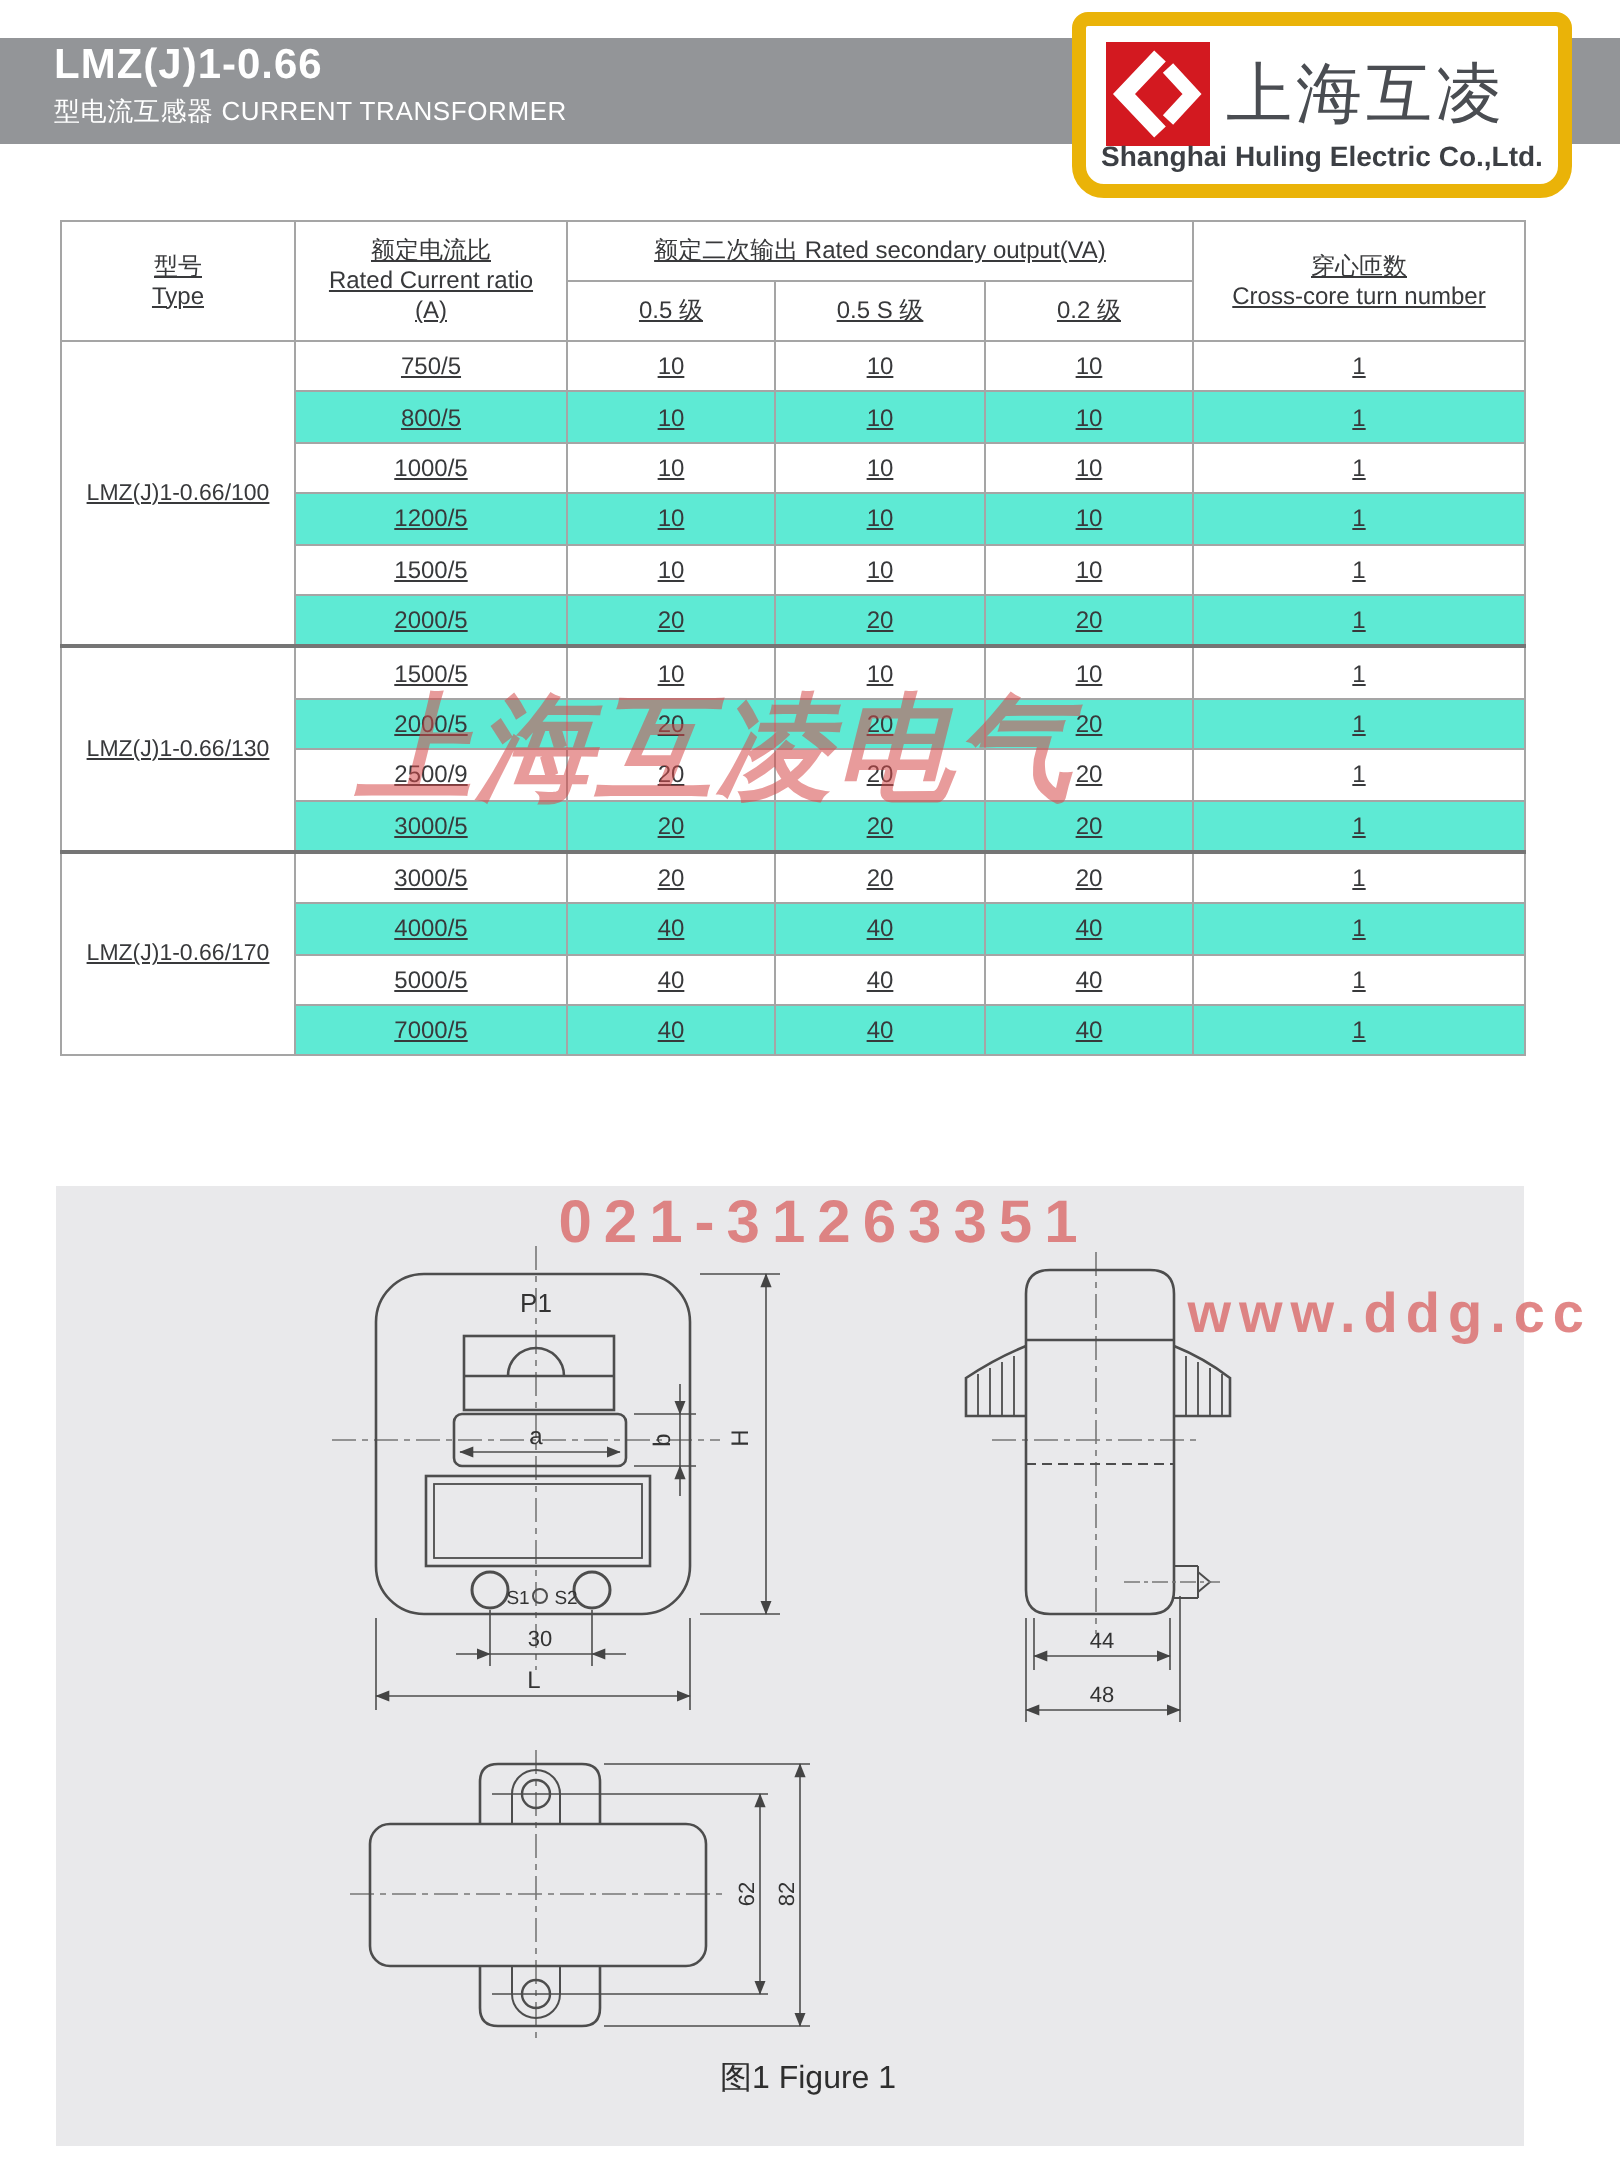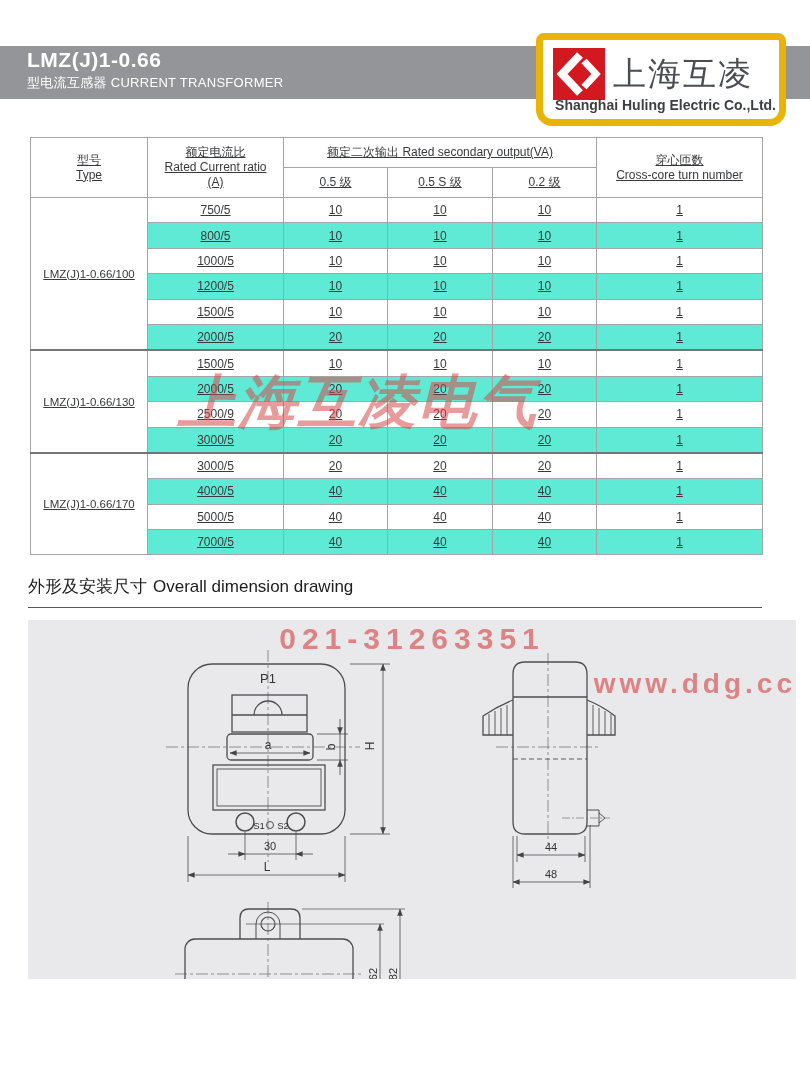--- a/index.html
+++ b/index.html
@@ -1,51 +1,50 @@
 <!DOCTYPE html>
 <html><head>
 <meta charset="utf-8">
 <style>
   html,body { margin:0; padding:0; background:#fff; }
   .page {
-    position:relative; width:810px; height:952px; background:#ffffff;
+    position:relative; width:810px; height:1089px; background:#ffffff;
     font-family:"Liberation Sans","DejaVu Sans",sans-serif; overflow:hidden;
     color:#333;
-    margin-top:27px;
   }
   
   .banner { position:absolute; left:0; top:19px; width:810px; height:53px; background:#939598; }
   .banner .model { position:absolute; left:27px; top:2px; font-size:21px; font-weight:bold; color:#fff; letter-spacing:0.5px; }
   .banner .subtitle { position:absolute; left:27px; top:28px; font-size:13px; color:#fff; letter-spacing:0.3px; }
   .logo-plate {
     position:absolute; left:536px; top:6px; width:236px; height:79px; background:#fff;
     border:7px solid #eab308; border-radius:8px 8px 16px 16px;
   }
   .logo-mark { position:absolute; left:10px; top:8px; width:52px; height:52px; background:#d31920; }
   .brand-cn { position:absolute; left:70px; top:12px; font-size:33px; color:#4a4d52; letter-spacing:2px; white-space:nowrap; }
-  .brand-en { position:absolute; left:3px; top:57px; width:230px; text-align:right; font-size:14px; font-weight:bold; color:#3c3f44; white-space:nowrap; }
+  .brand-en { position:absolute; left:3px; top:57px; width:230px; text-align:center; font-size:14px; font-weight:bold; color:#3c3f44; white-space:nowrap; }
   
   .table-wrap { position:absolute; left:30px; top:110px; width:732px; }
   table.spec { border-collapse:collapse; width:732px; table-layout:fixed; font-size:12px; color:#38393b; border:1.5px solid #7a7a7a;text-decoration:underline; }
   table.spec th, table.spec td { border:1px solid #a5a5a5; text-align:center; vertical-align:middle; padding:0; font-weight:normal; }
   table.spec thead th { height:29px; line-height:1.25; background:#fff; }
   table.spec tbody td { height:24.4px; background:#fff; }
   table.spec tbody tr.alt td { background:#5eead4; }
   table.spec tbody td.type-cell { background:#fff; font-size:11.5px; }
   table.spec tbody tr.group-start td { border-top:2px solid #757575; }
   
   .wm-table {
     position:absolute; left:178px; top:342px; font-size:58px; font-weight:bold; line-height:1.15;
     letter-spacing:2px; color:rgba(213,72,72,0.55); white-space:nowrap; pointer-events:none; z-index:5;font-style:italic;
   }
   
   .section-heading { position:absolute; left:28px; top:548px; width:734px; padding-bottom:9px; border-bottom:1.5px solid #555; font-size:17px; color:#1c1c1c; }
   .section-heading .en { margin-left:6px; }
   
-  .panel { position:absolute; left:28px; top:593px; width:734px; height:480px; background:#e9e9eb;padding-left:34px; }
+  .panel { position:absolute; left:28px; top:593px; width:734px; height:480px; background:#e9e9eb; }
   .wm1 { position:absolute; left:0; top:2px; width:768px; text-align:center; font-size:30px; font-weight:bold; letter-spacing:6px; color:rgba(217,105,105,0.8); white-space:nowrap; }
   .wm2 { position:absolute; left:0; top:48px; width:768px; text-align:right; font-size:28px; font-weight:bold; letter-spacing:4px; color:rgba(217,105,105,0.8); white-space:nowrap; }
   .drawing-svg { position:absolute; left:0; top:0; }
   .fig-caption { position:absolute; left:332px; top:436px; font-size:16px; color:#2e2e2e; }
   svg text { font-family:"Liberation Sans","DejaVu Sans",sans-serif; fill:#333; }
 </style>
 </head>
 <body>
 
 <div class="page">
@@ -199,23 +198,20 @@
             <td>40</td>
             <td>40</td>
             <td>1</td>
           </tr>
         </tbody>
     </table>
   </div>
 
   <div class="wm-table">上海互凌电气</div>
 
-  <div class="section-heading">
-    <span class="cn">外形及安装尺寸</span><span class="en">Overall dimension drawing</span>
-  </div>
 
   <div class="panel">
     <div class="wm1">021-31263351</div>
     <div class="wm2">www.ddg.cc</div>
 
     <svg class="drawing-svg" width="734" height="480" viewBox="0 0 734 480">
       <defs>
         <marker id="arr" viewBox="0 0 10 8" refX="9.5" refY="4" markerWidth="9" markerHeight="7" orient="auto-start-reverse">
           <path d="M0,0 L10,4 L0,8 z" fill="#444"></path>
         </marker>

